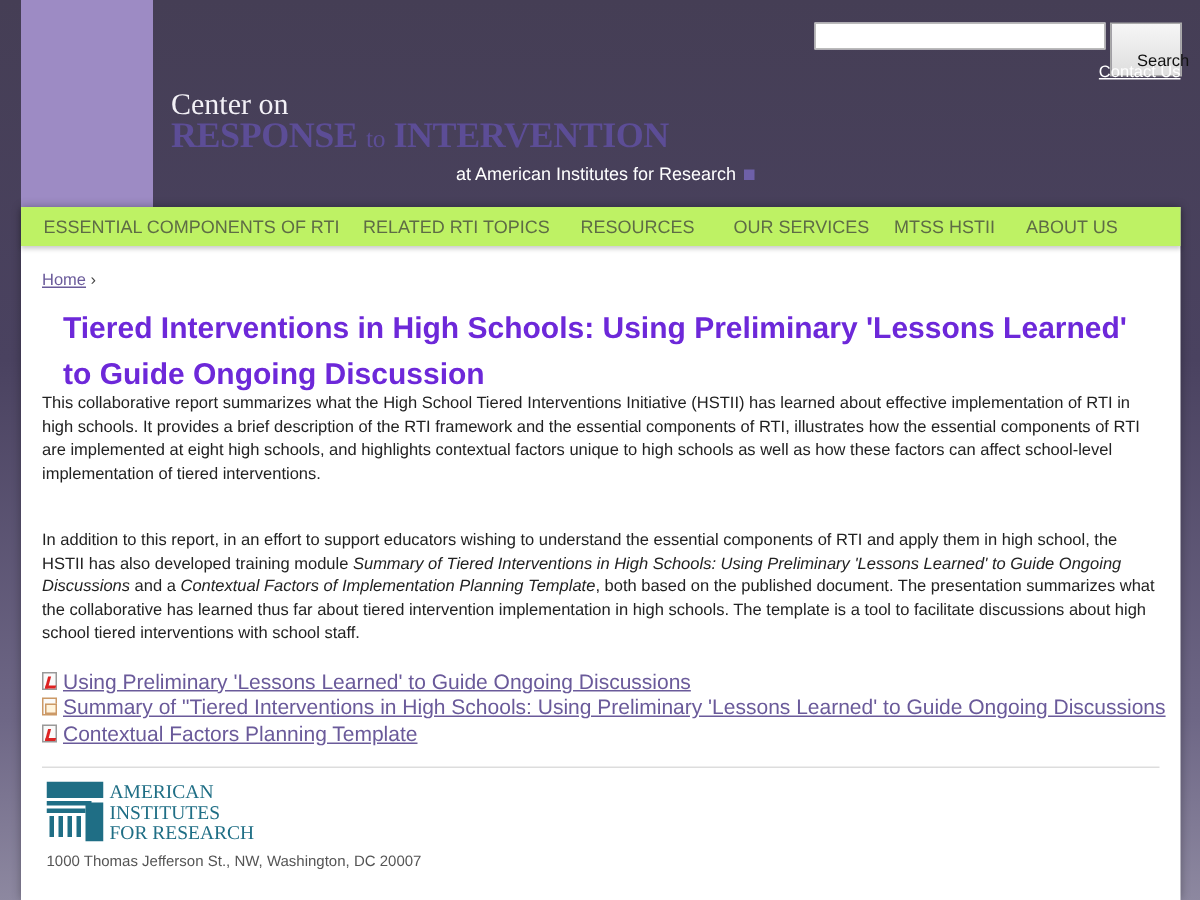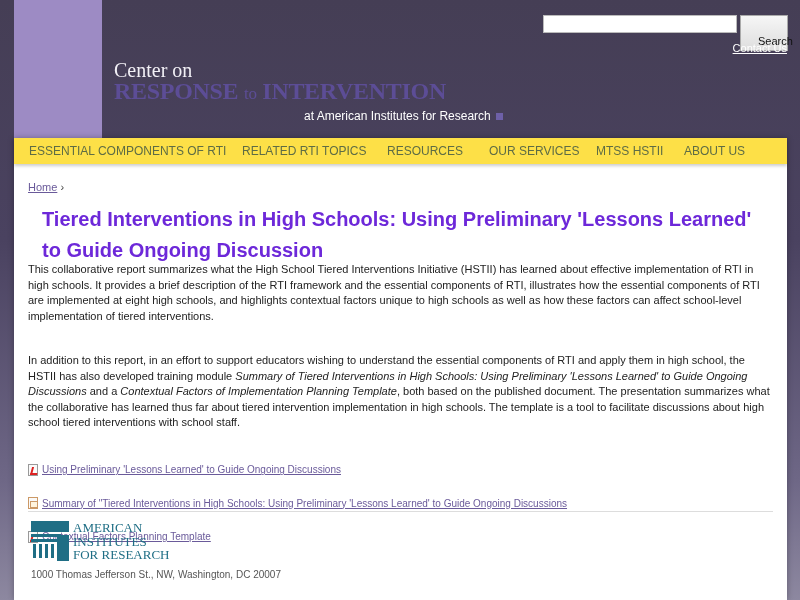--- a/index.html
+++ b/index.html
@@ -42,40 +42,40 @@
     position:absolute; left:304px; top:109px; font-size:12px; color:#fff; white-space:nowrap;
   }
   .logo-air .square {
     display:inline-block; width:7px; height:7px; background:#6e60a8; margin-left:5px; vertical-align:0px;
   }
   .page {
     position:absolute; left:14px; top:138px; width:773px; height:462px; background:#fff;
     box-shadow: 0 0 6px rgba(0,0,0,0.3);
   }
   .nav {
-    position:absolute; left:0; top:0; width:773px; height:26px; background:#fde047;
+    position:absolute; left:0; top:0; width:773px; height:26px; background:#bef264;
     box-shadow: 0 2px 3px rgba(0,0,0,0.2);
   }
   .nav-item {
     position:absolute; top:6px; font-size:12px; color:#5e6c45; white-space:nowrap; cursor:pointer;
   }
   .breadcrumb { position:absolute; left:14px; top:43px; font-size:11px; color:#444; }
   .breadcrumb a { color:#6a5a9a; text-decoration:underline; cursor:pointer; }
   .title {
     position:absolute; left:14px; top:52px; width:720px; margin:14px;
     font-size:20px; line-height:31px; font-weight:bold; color:#6d28d9;
   }
   .para {
     position:absolute; left:14px; width:745px; margin:0;
     font-size:11px; line-height:15.5px; color:#222;
   }
   .p1 { top:124px; }
   .p2 { top:215px; }
   .links { position:absolute; left:14px; top:307px; }
-  .link-row { height:17.5px; display:flex; align-items:center; font-size:10px;margin-top:16px; }
+  .link-row { height:17.5px; display:flex; align-items:center; font-size:14px; }
   .link-row a { color:#6a5a9a; text-decoration:underline; cursor:pointer; margin-left:4px; }
   .doc-icon {
     width:10px; height:12px; border:1px solid #999; background:#fafafa; position:relative; box-sizing:border-box;
   }
   .doc-icon.pdf::after {
     content:""; position:absolute; left:2px; top:2px; width:5px; height:6px;
     border-left:2px solid #d22; border-bottom:2px solid #d22; transform:skewX(-15deg);
   }
   .doc-icon.ppt { border-color:#c96; }
   .doc-icon.ppt::after {

